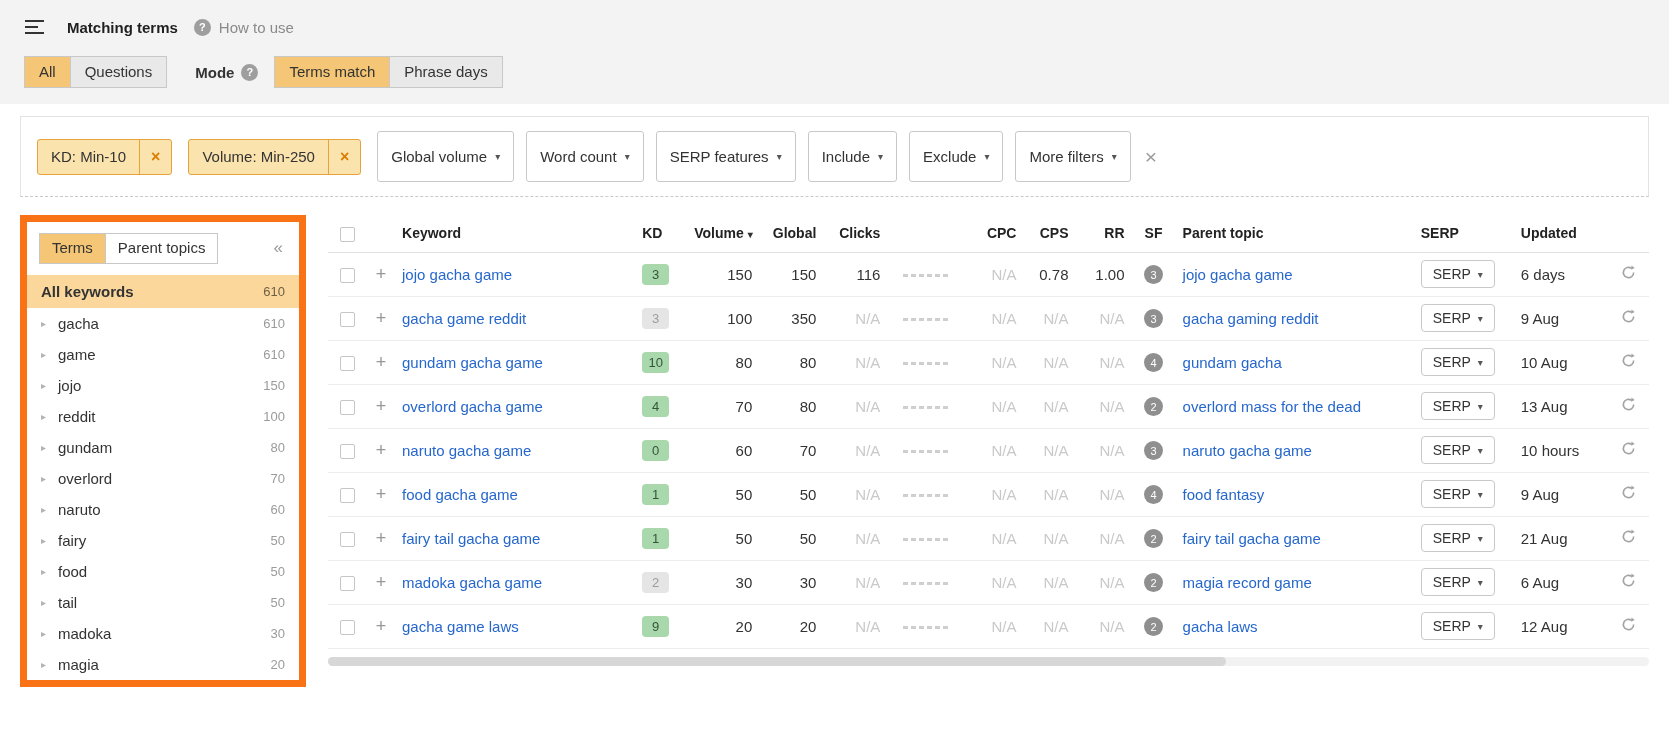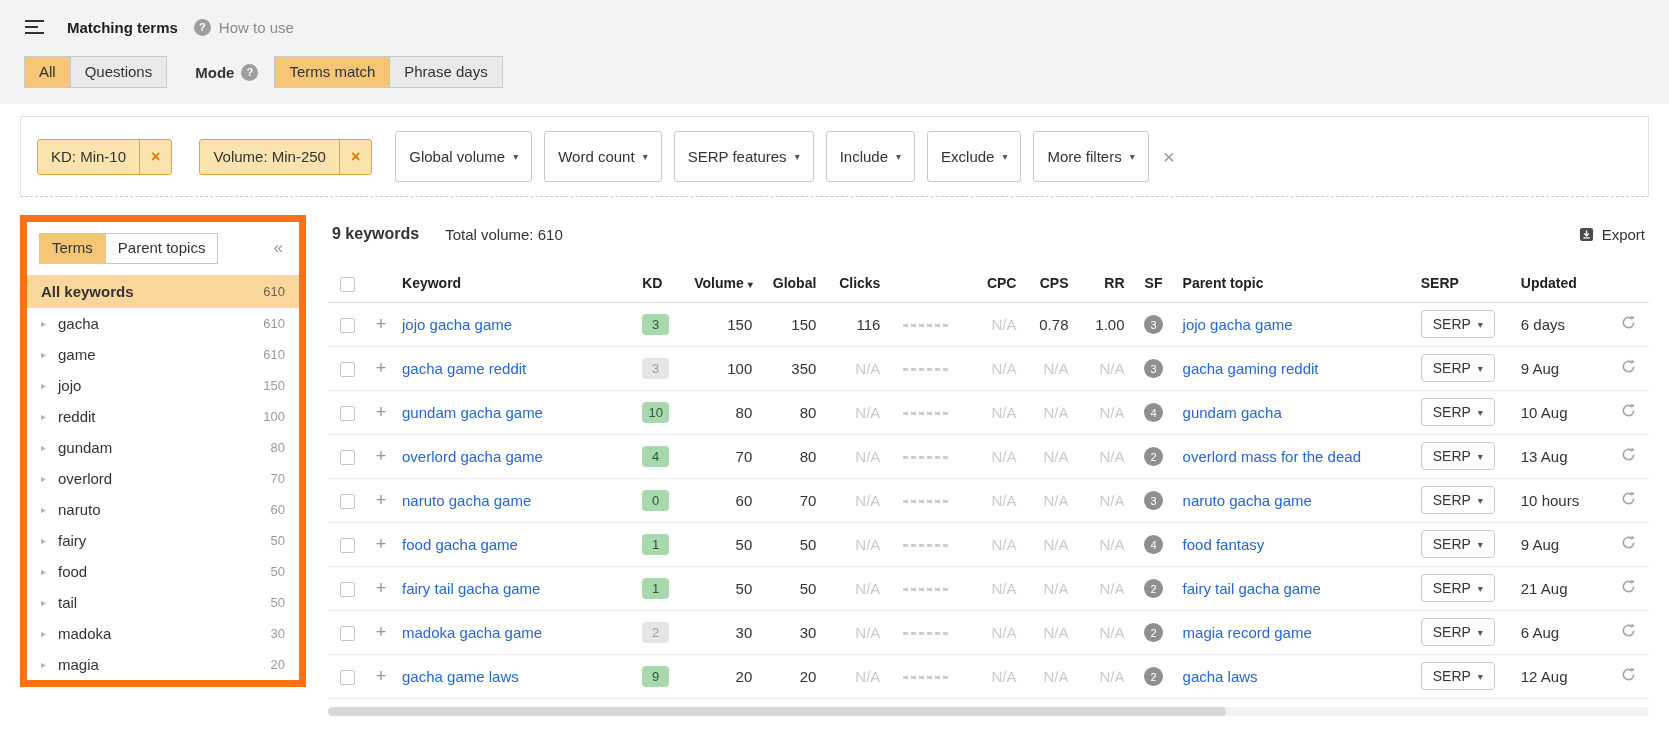--- a/index.html
+++ b/index.html
@@ -22,21 +22,21 @@
              cursor:pointer; font-family:inherit; line-height:1.1; }
   .seg-btn + .seg-btn { border-left:none; }
   .seg-btn.active { background:#f4c676; }
   .seg-btn.white { background:#fff; }
   .mode-label { font-weight:700; margin-left:28px; margin-right:7px; }
   .tabs-row .help-ic { margin-right:16px; }
 
   
   .filter-panel { margin:12px 20px 0; border:1px solid #e3e3e3; border-bottom:1px dashed #c9c9c9;
                   background:#fff; padding:14px 16px; display:flex; align-items:center; }
-  .chips { display:inline-flex; gap:27px; margin-right:23px; }
+  .chips { display:inline-flex; gap:16px; margin-right:16px; }
   .chip { display:inline-flex; align-items:stretch; border:1px solid #e7a33b; background:#fbe3ae;
           border-radius:3px; overflow:hidden; cursor:pointer; }
   .chip-label { padding:8px 13px; color:#333; }
   .chip-x { padding:8px 11px; border-left:1px solid #e7a33b; color:#dd7d00; font-weight:700;
             display:flex; align-items:center; font-size:16px; cursor:pointer; }
   .dds { display:inline-flex; gap:12px; }
   .filter-dd { display:inline-flex; align-items:center; gap:8px; background:#fff; border:1px solid #c9c9c9;
                border-radius:3px; padding:16px 13px; font-size:15px; color:#333; cursor:pointer; font-family:inherit; }
   .dd-caret { font-size:10px; color:#555; }
   .clear-x { font-size:21px; color:#9b9b9b; margin-left:14px; cursor:pointer; line-height:1; }
@@ -246,33 +246,20 @@
 
   <div class="side-item">
     <span class="tri">▸</span>
     <span class="side-label">magia</span>
     <span class="side-count">20</span>
   </div>
 </div>
     </aside>
 
     <main class="main">
-      <div class="results-bar">
-        <span class="rcount">9 keywords</span>
-        <span class="rtotal">Total volume: 610</span>
-        <span class="export">
-          <span style="display:inline-flex;">
-            <svg viewBox="0 0 16 16" width="15" height="15">
-                <rect x="1" y="1" width="14" height="14" rx="2.5" fill="#4a4a4a"></rect>
-                <path d="M8 3.8v5.2M5.4 6.8 8 9.4l2.6-2.6M4.5 11.6h7" stroke="#fff" stroke-width="1.4" fill="none"></path>
-              </svg>
-          </span>
-          <span>Export</span>
-        </span>
-      </div>
 
       <table class="kw-table">
         <colgroup>
           <col style="width:38px">
             <col style="width:30px">
             <col style="width:240px">
             <col style="width:52px">
           <col style="width:70px">
             <col style="width:64px">
             <col style="width:64px">

